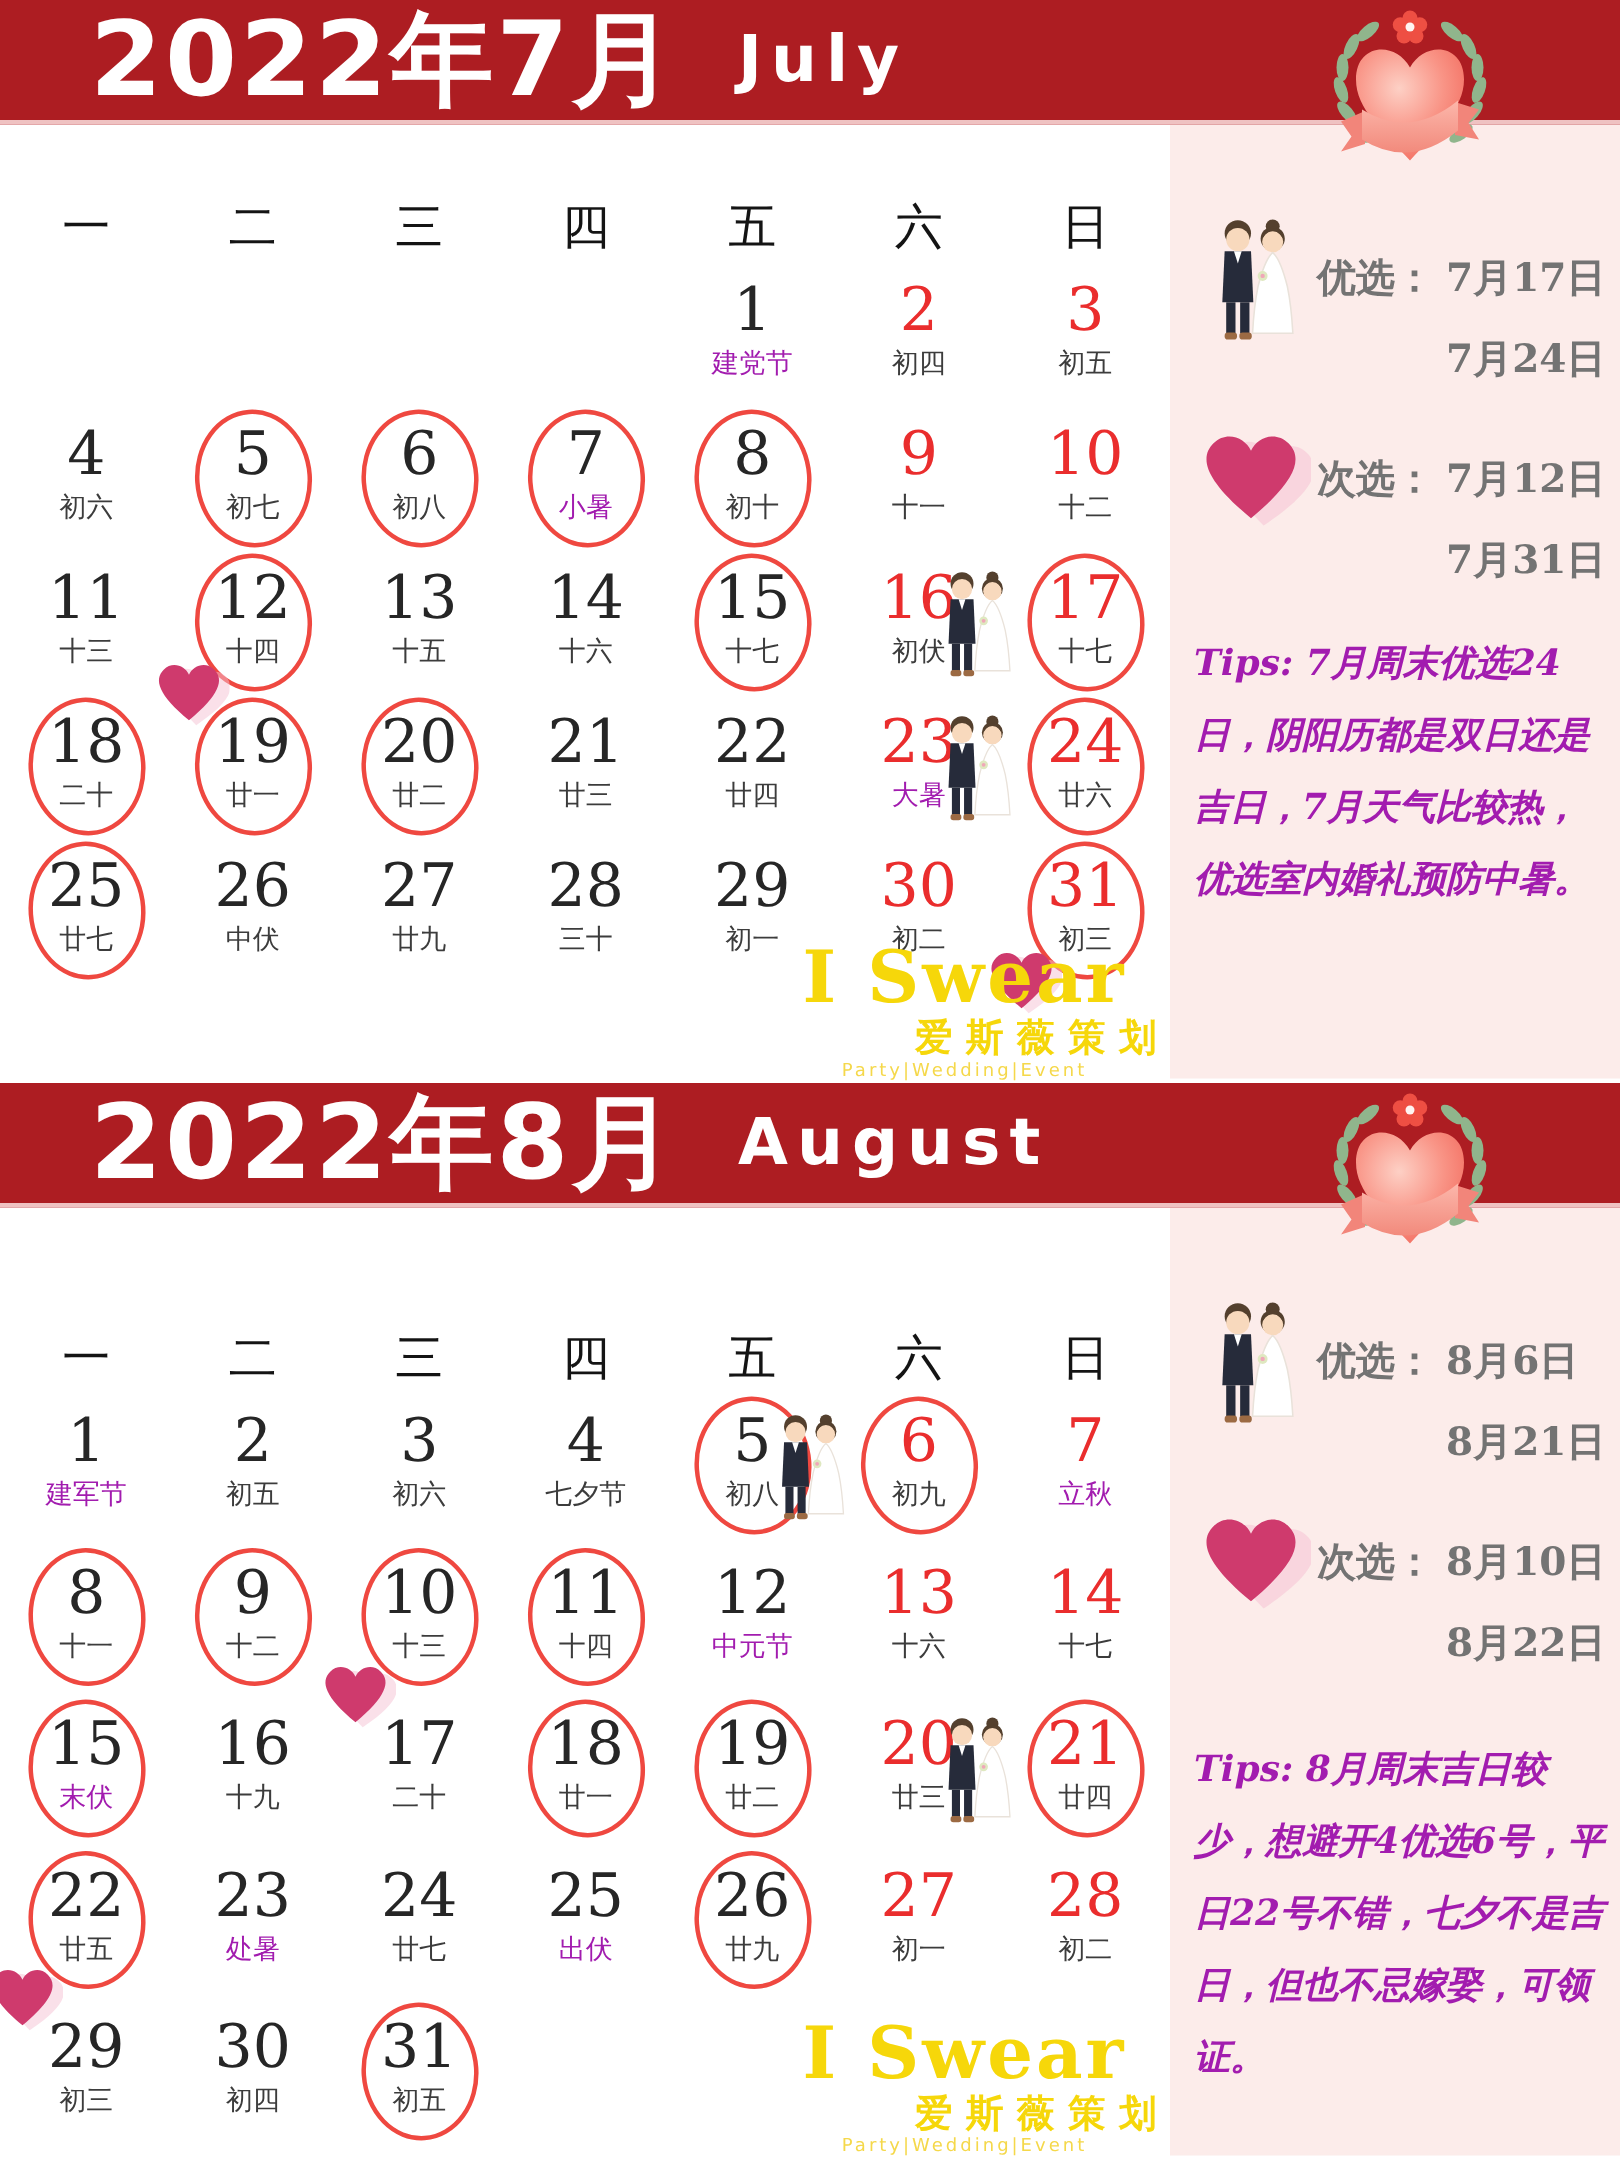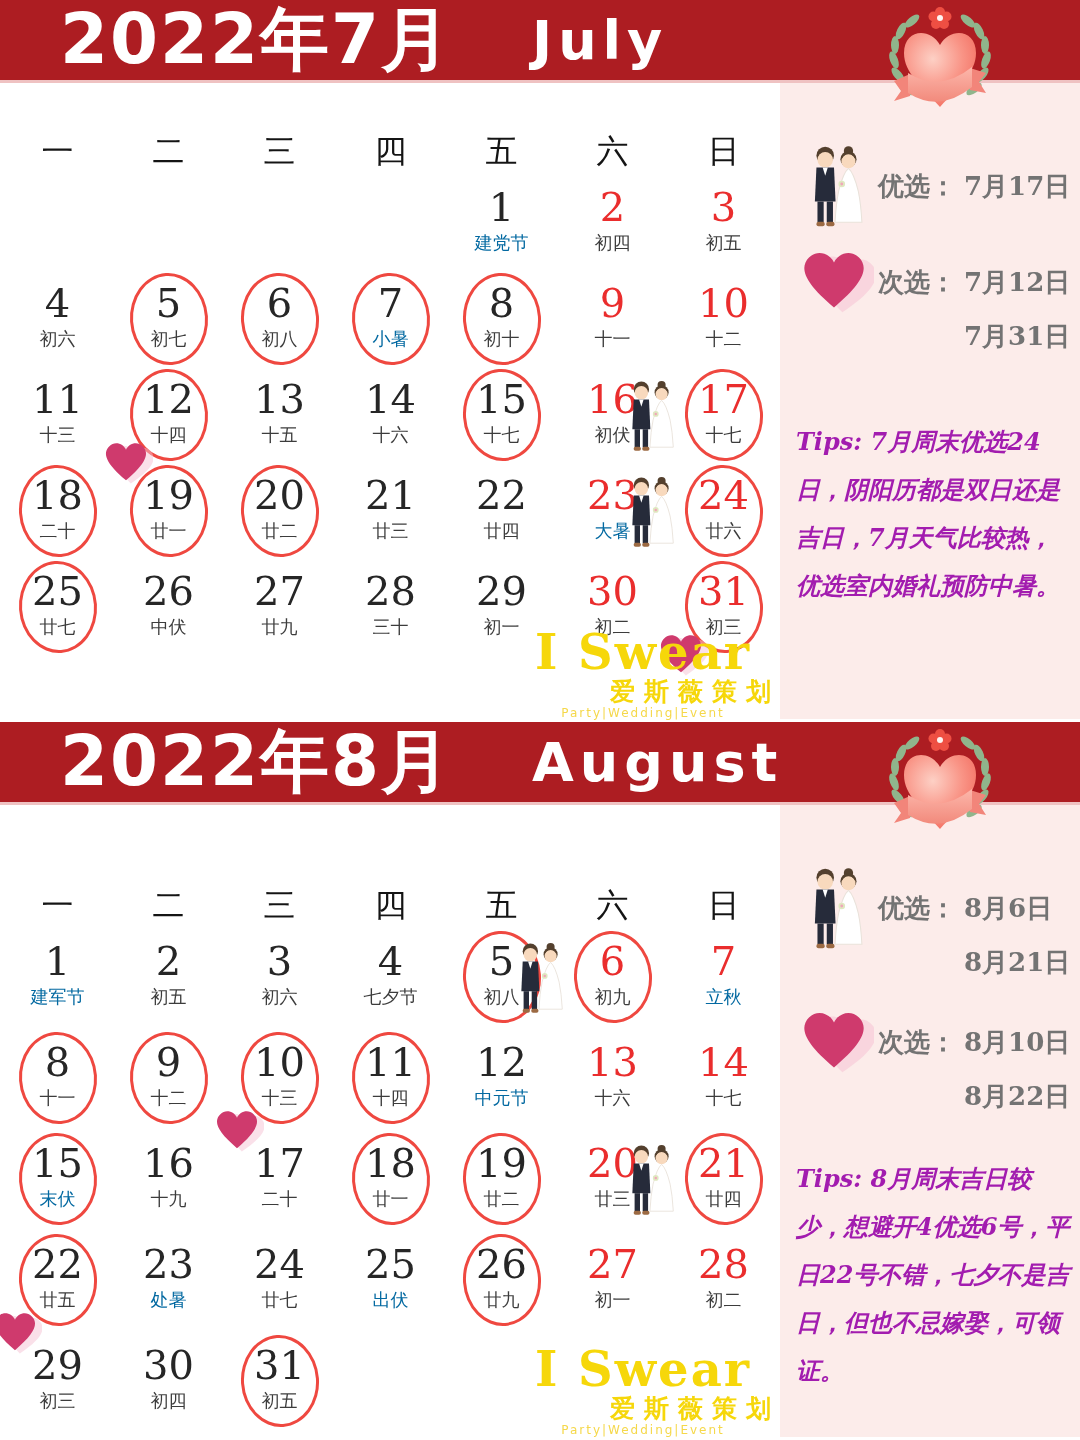--- a/index.html
+++ b/index.html
@@ -8,21 +8,21 @@
   .month-section { position:relative; width:1080px; }
   #sec-july { height:722px; }
   #sec-august { height:718px; }
 
   
   .banner { position:relative; height:83px; background:#ad1d22;
             border-bottom:3px solid #efc2c2; display:flex; align-items:center;
             color:#fff; z-index:3; }
   .title-cn { margin-left:60px; font-size:69px; font-weight:bold; letter-spacing:2px;
               font-family:"DejaVu Sans", sans-serif; }
-  .title-en { margin-left:80px; font-size:54px; font-weight:bold; letter-spacing:6px;
+  .title-en { margin-left:40px; font-size:43px; font-weight:bold; letter-spacing:6px;
               font-family:"DejaVu Sans", sans-serif; }
   .banner-deco { position:absolute; top:3px; left:870px; width:140px; height:126px;
                  z-index:4; pointer-events:none; }
 
   
   .month-body { position:relative; width:1080px; }
   #sec-july  .month-body { height:636px; }
   #sec-august .month-body { height:632px; }
   .side-panel { position:absolute; right:0; top:0; width:300px; height:100%;
                 background:#fcecea; }
@@ -32,21 +32,21 @@
                    grid-template-columns:repeat(7,111px); z-index:1; }
   .cal-july   { top:38px; grid-template-rows:62px repeat(5,96px); }
   .cal-august { top:70px; grid-template-rows:62px repeat(5,101px); }
   .wd { display:flex; align-items:center; justify-content:center;
         font-size:32px; color:#141414; }
   .cell { position:relative; text-align:center; padding-top:2px; }
   .num   { position:relative; z-index:1; font-size:40px; line-height:44px; color:#262626; }
   .lunar { position:relative; z-index:1; font-size:18px; line-height:22px;
            margin-top:3px; color:#3c3c3c; }
   .num.red   { color:#ea2d2d; }
-  .lunar.red { color:#0369a1; }
+  .lunar.red { color:#a21caf; }
   .ring { position:absolute; left:50%; top:-6px; width:78px; height:92px;
           border:3px solid #ef4840; border-radius:50%;
           transform:translateX(-50%) rotate(-4deg); z-index:0; }
   .cell-heart  { position:absolute; left:-14px; bottom:-14px; width:54px; z-index:2; }
   .cell-couple { position:absolute; left:-46px; top:2px;  width:54px; z-index:2; }
   .cell-heart svg, .cell-couple svg { width:100%; height:auto; display:block; }
 
   
   .picks { position:absolute; top:52px; left:10px; width:286px; }
   .pick-group { display:flex; align-items:flex-start; margin-bottom:2px; }
@@ -148,20 +148,23 @@
               <path d="M44,26 q-5,4 -9.5,22 q-2.5,12 -3.5,30 l26,0 q-1,-18 -3.5,-30 q-4.5,-18 -9.5,-22 z" fill="#ffffff" stroke="#e9e2da" stroke-width="1"></path>
               <circle cx="37.5" cy="41" r="3.2" fill="#dfe8c0"></circle>
               <circle cx="37.5" cy="41" r="1.4" fill="#f0a7b8"></circle>
             </svg>
           </span>
           <div class="pick-lines">
             <div class="pick-line">
               <span class="pick-label">优选：</span>
               <span class="pick-date">7月17日</span>
             </div>
+            <div class="pick-line cont">
+              <span class="pick-date">7月24日</span>
+            </div>
           </div>
         </div>
         <div class="pick-group">
           <span class="pick-icon heart">
             <svg width="80" height="70" viewBox="0 0 64 56" xmlns="http://www.w3.org/2000/svg">
               <path d="M52,10 C45,3 35,7 32,14 C29,7 19,3 12,10 C4,18 8,30 32,50 C56,30 60,18 52,10 Z" fill="#f5c2d3" opacity="0.55" transform="translate(9,4) rotate(6 32 28)"></path>
               <path d="M52,10 C45,3 35,7 32,14 C29,7 19,3 12,10 C4,18 8,30 32,50 C56,30 60,18 52,10 Z" fill="#cf3a6d"></path>
             </svg>
           </span>
           <div class="pick-lines">

